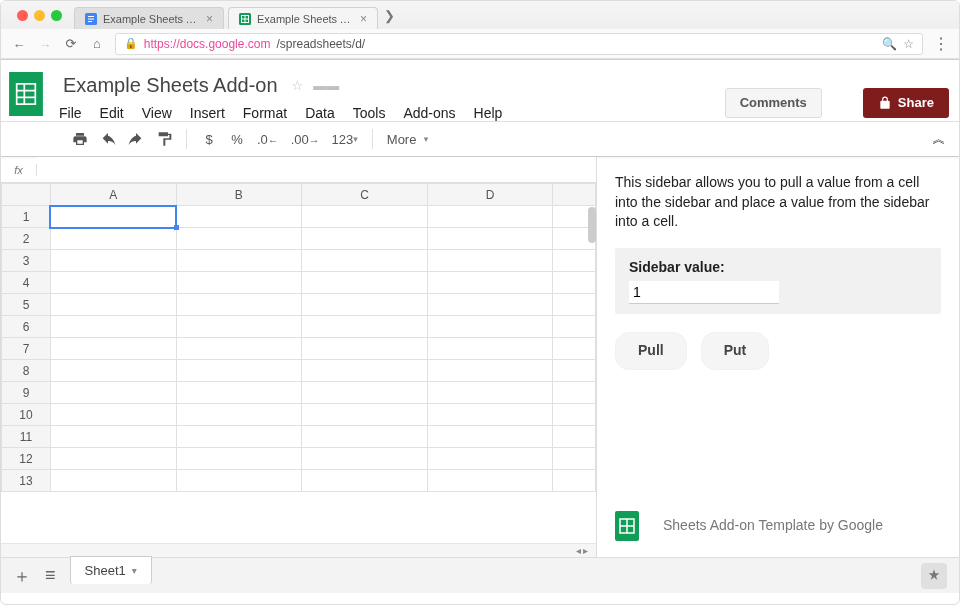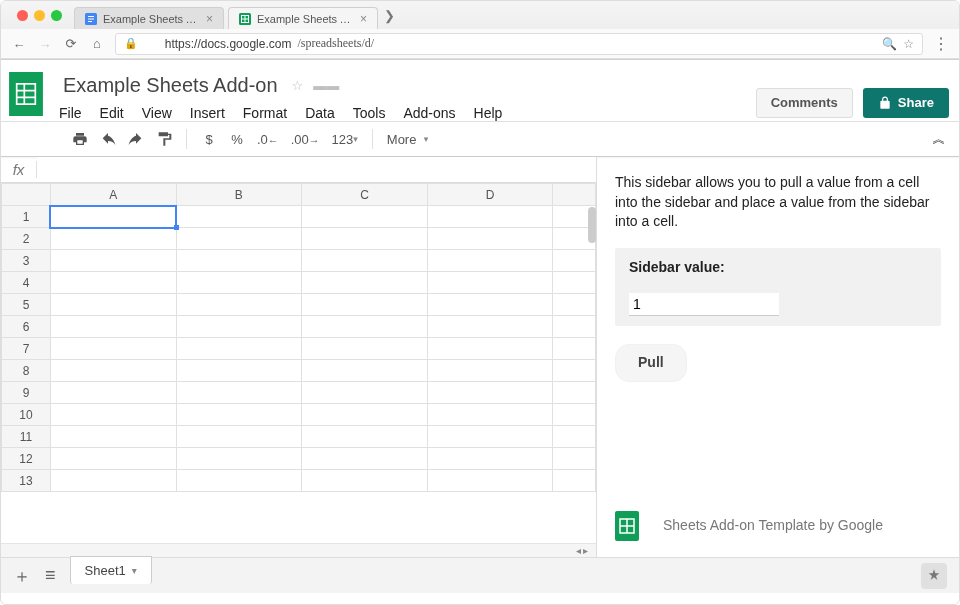--- a/index.html
+++ b/index.html
@@ -16,69 +16,69 @@
   .tab .favicon { width: 12px; height: 12px; flex-shrink:0; }
   .tab .tclose { color:#888; font-size:12px; margin-left:2px; }
   .tab .ttitle { white-space: nowrap; overflow: hidden; text-overflow: ellipsis; }
   .newtab { margin-left: 6px; align-self: center; color: #777; cursor:pointer;}
   
   .addr-row { display: flex; align-items: center; height: 30px; padding: 0 10px; gap: 10px; background: #fafafa; border-bottom: 1px solid #e0e0e0; }
   .nav-ico { color: #666; cursor: pointer; width:16px; text-align:center; }
   .nav-ico.disabled { color: #ccc; }
   .addr-bar { flex: 1; display: flex; align-items: center; background: #fff; border: 1px solid #ddd; border-radius: 3px; height: 22px; padding: 0 8px; gap: 6px; font-size: 12px; color: #333; }
   .addr-bar .lock { color: #0b8043; font-size: 11px; }
-  .addr-bar .host { color: #404040; margin-left: 21px; }
-  .addr-bar .path { color: #555; font-family: Liberation Serif, serif; }
+  .addr-bar .host { color: #ec4899; }
+  .addr-bar .path { color: #555; }
   .addr-bar .spacer { flex: 1; }
   .addr-bar .mini { color: #888; cursor:pointer; }
   .menu-dots { color: #666; cursor:pointer; font-size:16px; }
   
   
   .doc-header { display: flex; align-items: stretch; padding: 6px 10px 0 0; }
   .sheets-logo { width: 50px; display:flex; align-items:center; justify-content:center; }
   .sheets-logo svg { width: 34px; height: 44px; }
   .doc-meta { flex: 1; padding: 6px 0 0 8px; }
   .title-row { display: flex; align-items: center; gap: 10px; }
   .doc-title { font-size: 20px; color: #444; padding: 2px 4px; border-radius: 2px; }
   .star, .folder { color: #c0c0c0; cursor:pointer; }
   .menus { display: flex; gap: 18px; margin-top: 6px; font-size: 14px; color: #222; }
   .menus span { cursor: pointer; }
-  .doc-actions { display: flex; align-items: center; gap: 10px; padding-top: 18px; }
+  .doc-actions { display: flex; align-items: center; gap: 21px; padding-top: 18px; }
   .btn { height: 30px; padding: 0 14px; border-radius: 3px; font-size: 13px; font-weight: bold; display:flex; align-items:center; gap:6px; cursor:pointer; border:1px solid transparent; }
   .btn-comments { background: #f5f5f5; border-color: #ddd; color: #555; }
-  .btn-share { background: #0f766e; color: #fff; }
+  .btn-share { background: #7f1d1d; color: #fff; margin-left: 20px; }
   
   
   .toolbar { display: flex; align-items: center; height: 36px; border-top: 1px solid #e0e0e0; border-bottom: 1px solid #ccc; box-shadow: 0 1px 2px rgba(0,0,0,0.05); padding: 0 8px; gap: 4px; }
   .tb-sep { width: 1px; height: 20px; background: #e0e0e0; margin: 0 6px; }
   .tb-btn { min-width: 24px; height: 26px; display:flex; align-items:center; justify-content:center; color:#555; cursor:pointer; border-radius:2px; padding:0 4px; font-size:13px; }
   .tb-btn.text { font-weight: normal; }
   .tb-spacer { flex: 1; }
   .tb-left-pad { width: 55px; }
   
   
   .main { display: flex; height: 400px; }
   .sheet-pane { flex: 1; display: flex; flex-direction: column; border-right: 1px solid #ddd; min-width: 0; }
   
   
   .sidebar { width: 362px; display: flex; flex-direction: column; }
   .sb-header { background: #323232; color: #fff; height: 30px; display: flex; align-items: center; padding: 0 12px; font-size: 14px; font-weight: bold; justify-content: space-between; }
   .sb-close { color: #fff; cursor: pointer; font-size: 18px; }
   .sb-body { padding: 16px 18px; font-size: 14px; line-height: 1.4; color: #222; flex:1; display:flex; flex-direction:column; }
   .sb-panel { background: #f1f1f1; padding: 10px 14px; margin-top: 16px; border-radius: 2px; }
-  .sb-panel-label { font-weight: bold; margin-bottom: 16px; }
+  .sb-panel-label { font-weight: bold; margin-bottom: 4px; }
   .sb-input { background: #fff; border: none; border-bottom: 1px solid #ccc; padding: 3px 4px; width: 150px; font-size: 14px; }
   .sb-buttons { display: flex; gap: 14px; margin-top: 18px; }
   .sb-btn { background: #f5f5f5; border: 1px solid #f1f1f1; padding: 8px 22px; font-weight: bold; color: #444; cursor:pointer; border-radius:14px; }
   .sb-footer { margin-top: auto; display:flex; align-items:center; gap:24px; color:#777; font-size:14px; padding-top: 20px;}
   .sb-footer .mini-sheets { width:24px; height:30px; }
   
   
   .fx-row { height: 26px; display: flex; align-items: center; border-bottom: 1px solid #ddd; }
-  .fx-label { width: 36px; text-align: center; font-style: italic; color: #777; border-right: 1px solid #e0e0e0; font-size: 15px; }
+  .fx-label { width: 36px; text-align: center; font-style: italic; color: #777; border-right: 1px solid #e0e0e0; font-size: 11px; }
   .fx-input { flex: 1; border: none; padding: 0 6px; height: 100%; outline: none; font-size: 13px; }
   
   
   .grid-wrap { flex: 1; overflow: hidden; position: relative; }
   table.grid { border-collapse: collapse; width: 100%; table-layout: fixed; }
   table.grid th, table.grid td { border: 1px solid #e0e0e0; height: 22px; font-size: 12px; color:#555; }
   table.grid th { background: #f5f5f5; font-weight: normal; }
   table.grid .rowhdr { width: 46px; background: #f5f5f5; text-align: center; }
   table.grid .colhdr { text-align: center; }
   table.grid td.sel { outline: 2px solid #4285f4; outline-offset: -1px; position: relative; }
@@ -369,20 +369,21 @@
 
   <div class="sidebar">
     <div class="sb-body">
       <div>This sidebar allows you to pull a value from a cell into the sidebar and place a value from the sidebar into a cell.</div>
       <div class="sb-panel">
         <div class="sb-panel-label">Sidebar value:</div>
         <input class="sb-input" value="1" style="">
       </div>
       <div class="sb-buttons">
         <div class="sb-btn">Pull</div>
+        <div class="sb-btn">Put</div>
       </div>
       <div class="sb-footer">
         <svg class="mini-sheets" viewBox="0 0 24 30">
             <rect width="24" height="30" fill="#0f9d58" rx="2"></rect>
             <rect x="5" y="8" width="14" height="14" fill="none" stroke="#fff" stroke-width="1.5"></rect>
             <line x1="12" y1="8" x2="12" y2="22" stroke="#fff" stroke-width="1.5"></line>
             <line x1="5" y1="15" x2="19" y2="15" stroke="#fff" stroke-width="1.5"></line>
           </svg>
         <span>Sheets Add-on Template by Google</span>
       </div>

